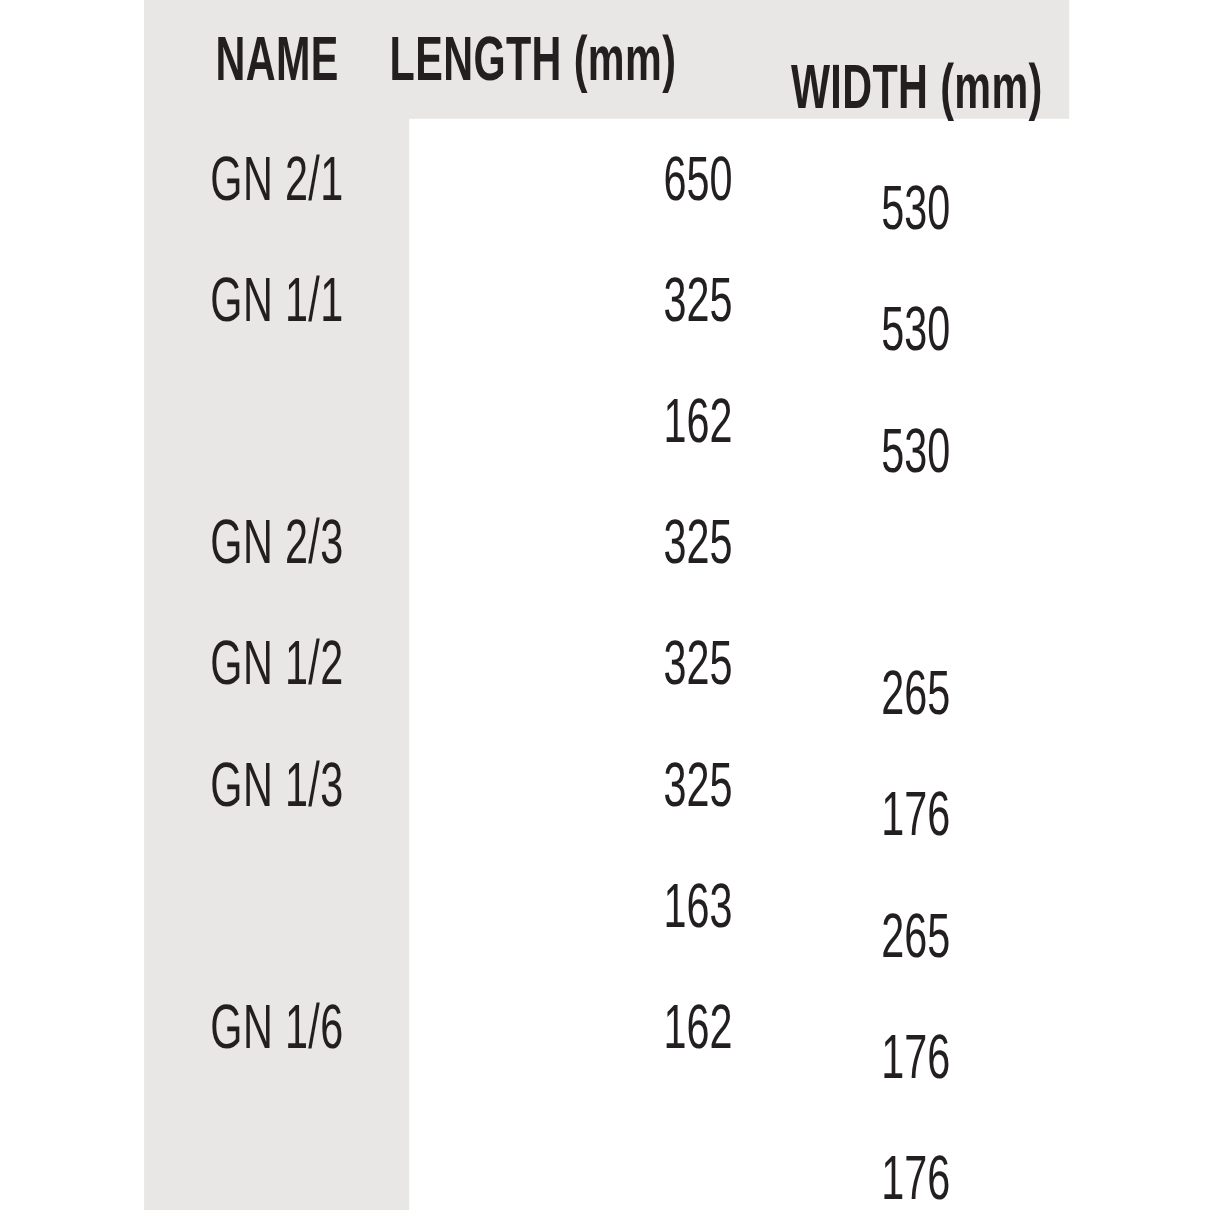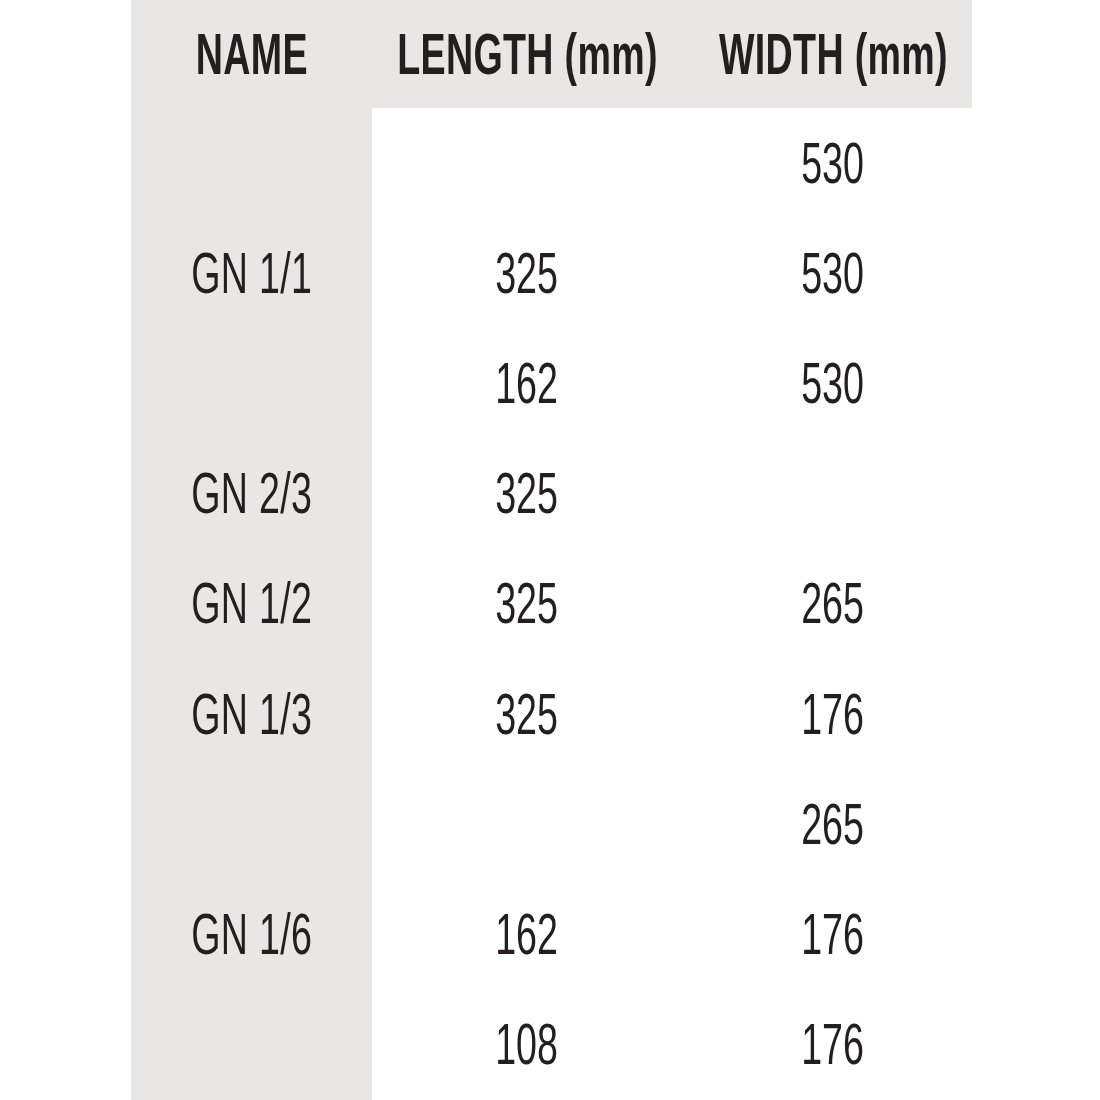--- a/index.html
+++ b/index.html
@@ -46,22 +46,22 @@
   }
   .t-cell {
     grid-column: auto;
     display: flex;
     align-items: center;
     justify-content: center;
     overflow: visible;
   }
   .t-cell.c-spacer-l { grid-column: 1; }
   .t-cell.c-name     { grid-column: 2; }
-  .t-cell.c-length   { grid-column: 3; }
-  .t-cell.c-width    { grid-column: 4; }
+  .t-cell.c-length   { grid-column: 3; justify-content: flex-end; }
+  .t-cell.c-width    { grid-column: 4; align-items: flex-end; }
   .t-cell .txt {
     display: inline-block;
     white-space: nowrap;
     font-size: 57px;
     line-height: 1;
     transform: scaleX(0.66);
     transform-origin: center center;
   }
   .header-row .txt,
   .c-name .txt {
@@ -90,20 +90,26 @@
       <div class="t-cell c-length">
         <span class="txt">LENGTH (mm)</span>
       </div>
       <div class="t-cell c-width">
         <span class="txt">WIDTH (mm)</span>
       </div>
     </div>
 
       <div class="t-row">
         <div class="t-cell c-spacer-l"></div>
+        <div class="t-cell c-name data-cell">
+          <span class="txt">GN 2/1</span>
+        </div>
+        <div class="t-cell c-length data-cell">
+          <span class="txt">650</span>
+        </div>
         <div class="t-cell c-width data-cell">
           <span class="txt">530</span>
         </div>
       </div>
 
       <div class="t-row">
         <div class="t-cell c-spacer-l"></div>
         <div class="t-cell c-name data-cell">
           <span class="txt">GN 1/1</span>
         </div>
@@ -156,41 +162,41 @@
         <div class="t-cell c-length data-cell">
           <span class="txt">325</span>
         </div>
         <div class="t-cell c-width data-cell">
           <span class="txt">176</span>
         </div>
       </div>
 
       <div class="t-row">
         <div class="t-cell c-spacer-l"></div>
+        <div class="t-cell c-length data-cell">
+          <span class="txt">163</span>
+        </div>
         <div class="t-cell c-width data-cell">
           <span class="txt">265</span>
         </div>
       </div>
 
       <div class="t-row">
         <div class="t-cell c-spacer-l"></div>
         <div class="t-cell c-name data-cell">
           <span class="txt">GN 1/6</span>
         </div>
         <div class="t-cell c-length data-cell">
           <span class="txt">162</span>
         </div>
         <div class="t-cell c-width data-cell">
           <span class="txt">176</span>
         </div>
       </div>
 
       <div class="t-row">
         <div class="t-cell c-spacer-l"></div>
-        <div class="t-cell c-length data-cell">
-          <span class="txt">108</span>
-        </div>
         <div class="t-cell c-width data-cell">
           <span class="txt">176</span>
         </div>
       </div>
     </div>
 </div>
 
 </body></html>

